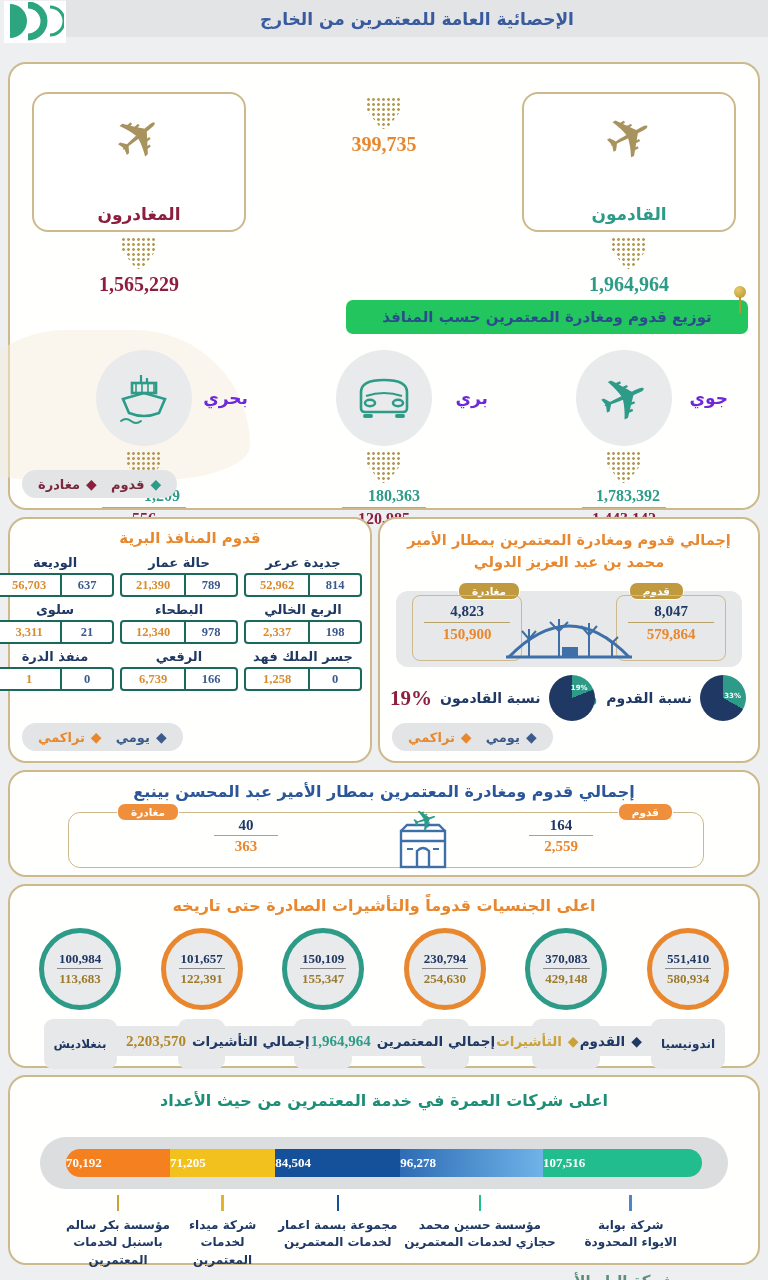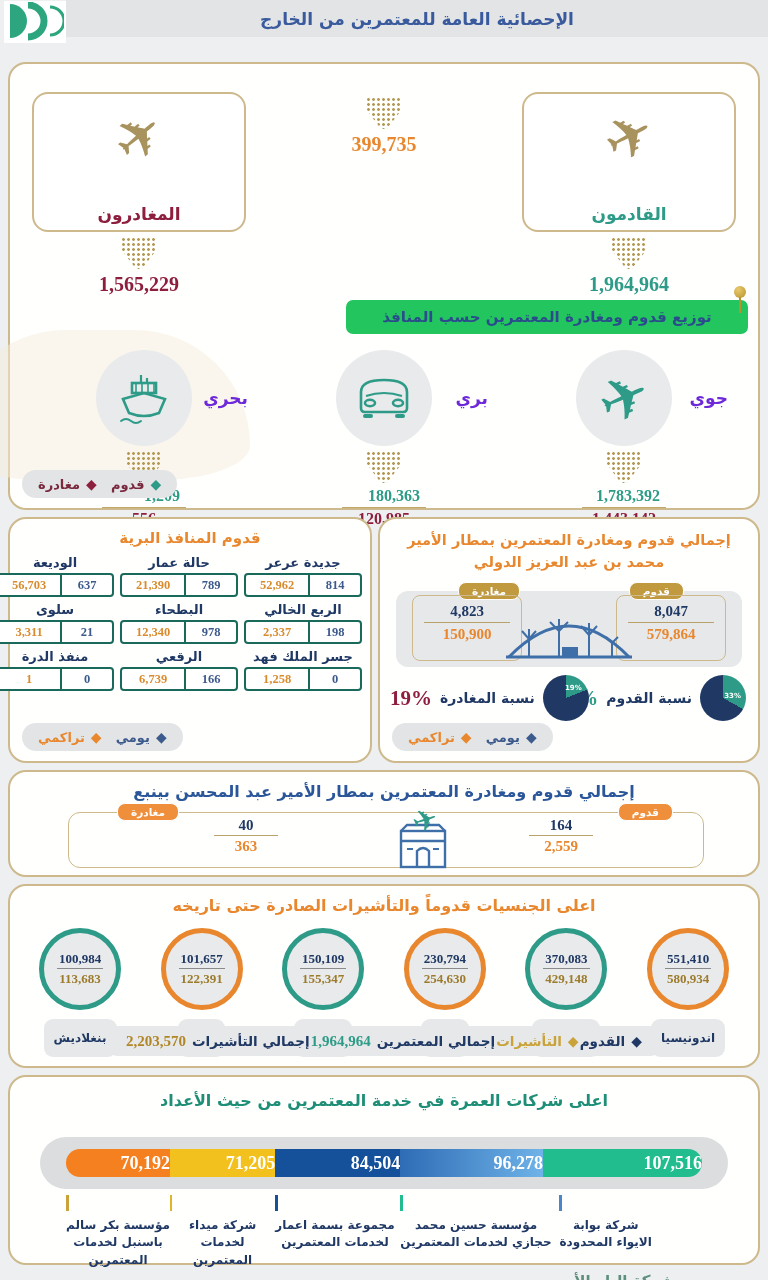--- a/index.html
+++ b/index.html
@@ -116,40 +116,40 @@
   .yb-art { position:absolute; left:318px; top:-16px; }
 
   
   .countries { position:absolute; top:42px; left:12px; right:12px; display:flex; justify-content:space-between; }
   .country { display:flex; flex-direction:column; align-items:center; width:116px; }
   .nat-circle { width:82px; height:82px; border-radius:50%; background:#E9EAEB; border:5px solid;
     display:flex; flex-direction:column; align-items:center; justify-content:center; }
   .ring-o { border-color:#E8872E; } .ring-t { border-color:#2D9B87; }
   .nat-top { font-size:13px; color:#1F3864; border-bottom:1px solid #8A8A8A; padding:0 2px 1px; }
   .nat-bot { font-size:13px; color:#9C7B2D; padding-top:2px; }
-  .country-label { margin-top:9px; background:#E7E8E9; border-radius:9px; padding:12px 10px;
+  .country-label { margin-top:9px; background:#E7E8E9; border-radius:9px; padding:18px 10px;
     font-size:12px; font-weight:bold; color:#1F3864; white-space:nowrap; }
   .nat-legend { position:absolute; bottom:10px; left:100px; right:100px; height:30px; background:#E7E8E9;
     border-radius:7px; display:flex; align-items:center; justify-content:space-between;
     padding:0 16px; font-size:13.5px; font-weight:bold; color:#1F3864; }
   .nl-item { display:flex; align-items:center; gap:6px; }
   .nl-val { font-size:15px; }
 
   
   .comp-title { text-align:center; color:#1E8E76; font-weight:bold; font-size:16px; margin-top:14px; }
   .track { position:absolute; top:60px; left:30px; right:30px; height:52px; background:#DBDDDE; border-radius:26px; }
   .bar { position:absolute; top:12px; left:26px; right:26px; height:28px; display:flex; direction:ltr; }
-  .seg { display:flex; align-items:center; justify-content:flex-end; color:#FFF; font-size:18px; flex-basis:0; }
+  .seg { display:flex; align-items:center; justify-content:flex-start; color:#FFF; font-size:13px; flex-basis:0; }
   .seg1 { flex-grow:70.2;  background:#F58020; border-radius:14px 0 0 14px; }
   .seg2 { flex-grow:71.2;  background:#F2C11E; }
   .seg3 { flex-grow:84.5;  background:#15509B; }
   .seg4 { flex-grow:96.3;  background:linear-gradient(90deg,#2E6CB5,#6FB3E8); }
   .seg5 { flex-grow:107.5; background:#22BD8E; border-radius:0 14px 14px 0; }
   .company-row { position:absolute; top:118px; left:56px; right:56px; display:flex; direction:ltr; }
-  .company { flex-basis:0; display:flex; flex-direction:column; align-items:flex-start; }
+  .company { flex-basis:0; display:flex; flex-direction:column; align-items:center; }
   .tick { width:2.5px; height:16px; margin-bottom:6px; }
   .tick1 { background:#C9A23A; } .tick2 { background:#E0B52A; } .tick3 { background:#15509B; }
   .tick4 { background:#4A86C8; } .tick5 { background:#22BD8E; }
   .comp-name { font-size:12px; font-weight:bold; color:#1F3864; text-align:center; line-height:1.45; direction:rtl; }
   .g1 { flex-grow:70.2; } .g2 { flex-grow:71.2; } .g3 { flex-grow:84.5; } .g4 { flex-grow:96.3; } .g5 { flex-grow:107.5; }
 
   .footer-partial { position:absolute; top:1272px; left:500px; width:220px; text-align:center;
     color:#5E8F7C; font-size:15px; font-weight:bold; }
 </style>
 </head>
@@ -376,21 +376,21 @@
       <div class="pie pie33">
         <span class="pie-txt" style="right:5px;top:17px;">33%</span>
       </div>
       <span class="rate-label">نسبة القدوم</span>
       <span class="rate-val num t-teal">33%</span>
     </div>
     <div class="rate" style="left:2px;">
       <div class="pie pie19">
         <span class="pie-txt" style="right:7px;top:9px;">19%</span>
       </div>
-      <span class="rate-label">نسبة المغادرة</span>
+      <span class="rate-label">نسبة القادمون</span>
       <span class="rate-val num t-maroon">19%</span>
     </div>
   </div>
   <div class="legend-pill">
     <span class="nl-item">
       <span class="dia" style="color:#3D5A8C;">◆</span>
       <span style="color:#3D5A8C;">يومي</span>
     </span>
     <span class="nl-item">
       <span class="dia t-orange">◆</span>

